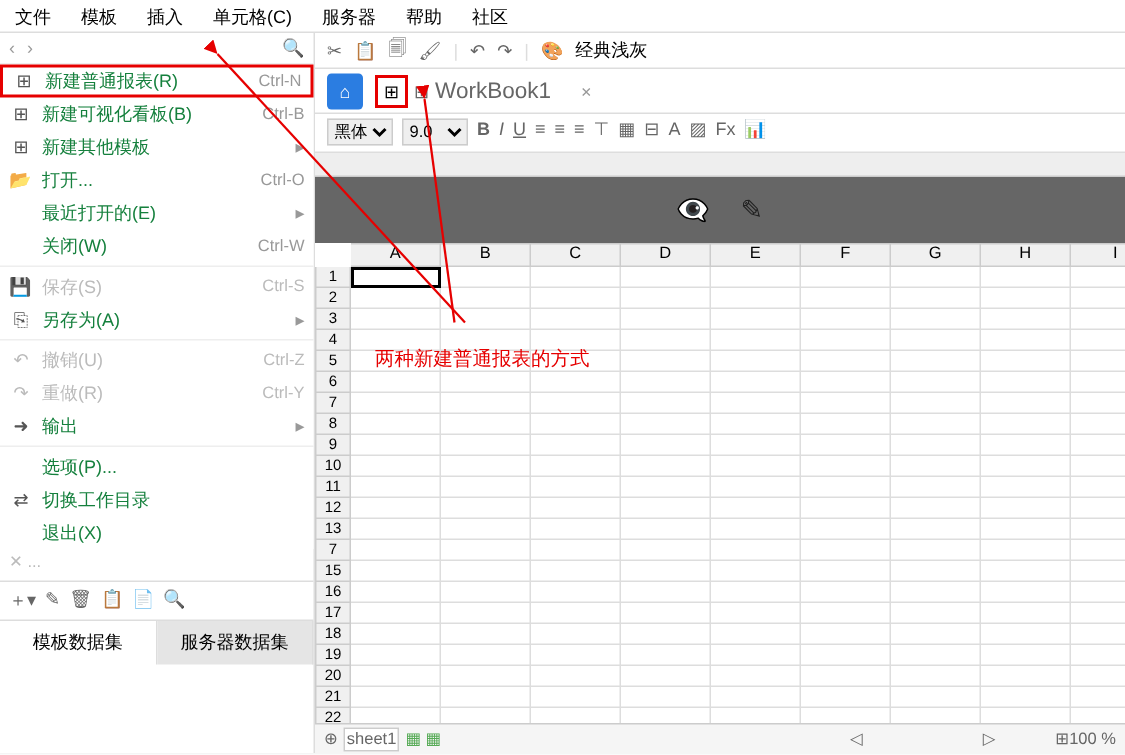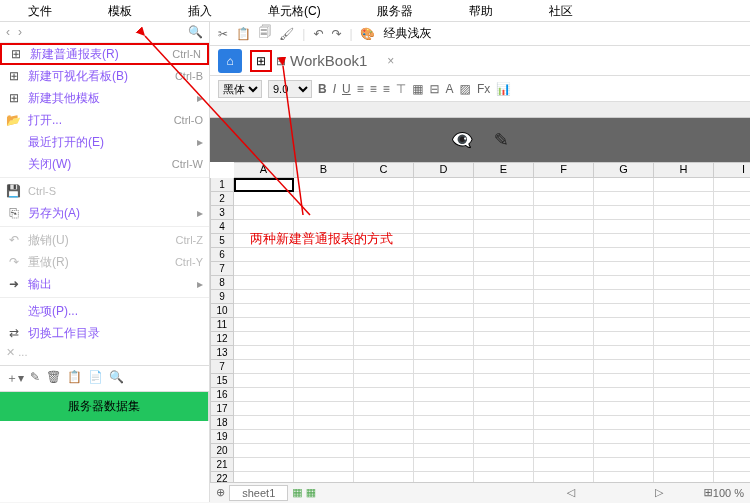--- a/index.html
+++ b/index.html
@@ -1,60 +1,60 @@
 <!DOCTYPE html>
 <html><head>
 <meta charset="utf-8">
 <style>
 * { margin: 0; padding: 0; box-sizing: border-box; font-family: "Microsoft YaHei", sans-serif; }
 body { width: 750px; height: 503px; background: #f5f5f5; position: relative; overflow: hidden; font-size: 12px; }
 .menubar { display: flex; background: #fff; border-bottom: 1px solid #ddd; height: 22px; }
-.menubar span { padding: 3px 28px; cursor: pointer; }
+.menubar span { padding: 3px 10px; cursor: pointer; }
 .left { position: absolute; left: 0; top: 22px; width: 210px; height: 480px; background: #fff; border-right: 1px solid #ddd; }
 .file-menu { background: #fff; }
 .mi { display: flex; align-items: center; height: 22px; padding: 0 6px; }
 .mi.highlight { border: 2px solid #e60000; }
 .mi .ico { width: 16px; text-align: center; margin-right: 6px; color: #555; }
-.mi .lbl { flex: 1; color: #8b5cf6; }
+.mi .lbl { flex: 1; color: #15803d; }
 .mi .sc { color: #999; font-size: 11px; }
 .mi .arr { color: #999; margin-left: 4px; }
 .mi.dis .lbl, .mi.dis .sc, .mi.dis .ico { color: #bbb; }
 .sep { height: 1px; background: #eee; margin: 2px 0; }
 .tb2 { display: flex; gap: 6px; padding: 4px 6px; border-top: 1px solid #ddd; margin-top: 4px; }
 .tb2 span { color: #666; cursor: pointer; }
 .tabs { display: flex; border-top: 1px solid #ddd; }
 .tabs span { flex: 1; text-align: center; padding: 6px 0; border-right: 1px solid #ddd; cursor: pointer; }
 .tabs span.active { background: #fff; }
-.tabs span.inactive { background: #22c55e; }
+.tabs span.inactive { background: #e5e5e5; }
 .right { position: absolute; left: 210px; top: 22px; width: 540px; height: 480px; background: #fff; }
 .topbar { display: flex; align-items: center; gap: 8px; padding: 3px 8px; border-bottom: 1px solid #ddd; height: 24px; }
 .topbar .ico { color: #666; cursor: pointer; }
 .docbar { display: flex; align-items: center; padding: 4px 8px; border-bottom: 1px solid #ddd; height: 30px; }
 .docbar .home { width: 24px; height: 24px; background: #2b7de1; color: #fff; display: flex; align-items: center; justify-content: center; border-radius: 3px; margin-right: 8px; }
 .docbar .newbtn { width: 22px; height: 22px; border: 2px solid #e60000; display: flex; align-items: center; justify-content: center; margin-right: 4px; }
 .docbar .tabname { color: #666; font-size: 15px; margin-left: 4px; }
 .docbar .close { margin-left: 20px; color: #999; cursor: pointer; }
-.fmtbar { display: flex; align-items: center; gap: 6px; padding: 3px 8px; border-bottom: 1px solid #ddd; height: 26px; }
+.fmtbar { display: flex; gap: 6px; padding: 3px 8px; border-bottom: 1px solid #ddd; height: 26px; }
 .fmtbar select { font-size: 11px; border: 1px solid #ccc; height: 18px; }
 .fmtbar .ico { color: #666; cursor: pointer; font-size: 12px; }
 .ruler { height: 16px; background: #eee; border-bottom: 1px solid #ccc; }
 .preview { height: 44px; background: #666; display: flex; align-items: center; justify-content: center; gap: 20px; }
 .preview span { color: #222; font-size: 18px; }
 .grid { position: relative; height: 320px; overflow: hidden; }
 .colhdr { display: flex; position: absolute; left: 24px; top: 0; height: 16px; }
 .colhdr span { width: 60px; text-align: center; border: 1px solid #ccc; background: #f0f0f0; border-left: none; font-size: 11px; }
 .rowhdr { position: absolute; left: 0; top: 16px; width: 24px; }
 .rowhdr span { display: block; height: 14px; text-align: center; border: 1px solid #ccc; background: #f0f0f0; border-top: none; font-size: 10px; line-height: 13px; }
 .cells { position: absolute; left: 24px; top: 16px; }
 .cellrow { display: flex; }
 .cell { width: 60px; height: 14px; border-right: 1px solid #ddd; border-bottom: 1px solid #ddd; }
 .selcell { position: absolute; left: 24px; top: 16px; width: 60px; height: 14px; border: 2px solid #000; background: #fff; }
 .annot { position: absolute; color: #e60000; font-size: 13px; }
 .sheetbar { position: absolute; bottom: 0; left: 0; right: 0; height: 20px; display: flex; align-items: center; border-top: 1px solid #ccc; padding: 0 6px; font-size: 11px; color: #666; background: #f5f5f5; }
-.sheetbar .sht { border: 1px solid #ccc; padding: 1px 12px; background: #fff; margin: 0 4px; }
+.sheetbar .sht { border: 1px solid #ccc; padding: 1px 1px; background: #fff; margin: 0 4px; }
 .sheetbar .sp { flex: 1; }
 svg.redline { position: absolute; top: 0; left: 0; pointer-events: none; }
 </style>
 </head>
 <body>
 
 <div class="menubar">
   <span>文件</span>
   <span>模板</span>
   <span>插入</span>
@@ -99,20 +99,21 @@
         <span class="arr">▸</span>
       </div>
       <div class="mi">
         <span class="ico"></span>
         <span class="lbl">关闭(W)</span>
         <span class="sc">Ctrl-W</span>
       </div>
       <div class="sep"></div>
       <div class="mi dis">
         <span class="ico">💾</span>
+        <span class="lbl">保存(S)</span>
         <span class="sc">Ctrl-S</span>
       </div>
       <div class="mi">
         <span class="ico">⎘</span>
         <span class="lbl">另存为(A)</span>
         <span class="sc"></span>
         <span class="arr">▸</span>
       </div>
       <div class="sep"></div>
       <div class="mi dis">
@@ -133,33 +134,39 @@
       </div>
       <div class="sep"></div>
       <div class="mi">
         <span class="ico"></span>
         <span class="lbl">选项(P)...</span>
         <span class="sc"></span>
       </div>
       <div class="mi">
         <span class="ico">⇄</span>
         <span class="lbl">切换工作目录</span>
+        <span class="sc"></span>
+      </div>
+      <div class="mi">
+        <span class="ico"></span>
+        <span class="lbl">退出(X)</span>
         <span class="sc"></span>
       </div>
     </div>
   <div style="color:#bbb;padding:2px 6px;font-size:11px">✕ ...</div>
   <div class="tb2">
     <span>＋▾</span>
     <span>✎</span>
     <span>🗑</span>
     <span>📋</span>
     <span>📄</span>
     <span>🔍</span>
   </div>
   <div class="tabs">
+    <span class="active">模板数据集</span>
     <span class="inactive">服务器数据集</span>
   </div>
 </div>
 
 <div class="right">
   <div class="topbar">
     <span class="ico">✂</span>
     <span class="ico">📋</span>
     <span class="ico">🗐</span>
     <span class="ico">🖌</span>

